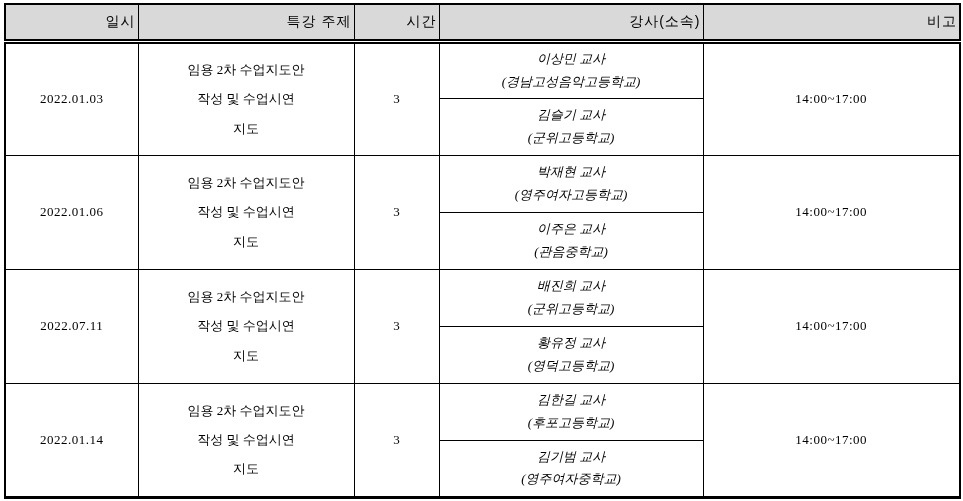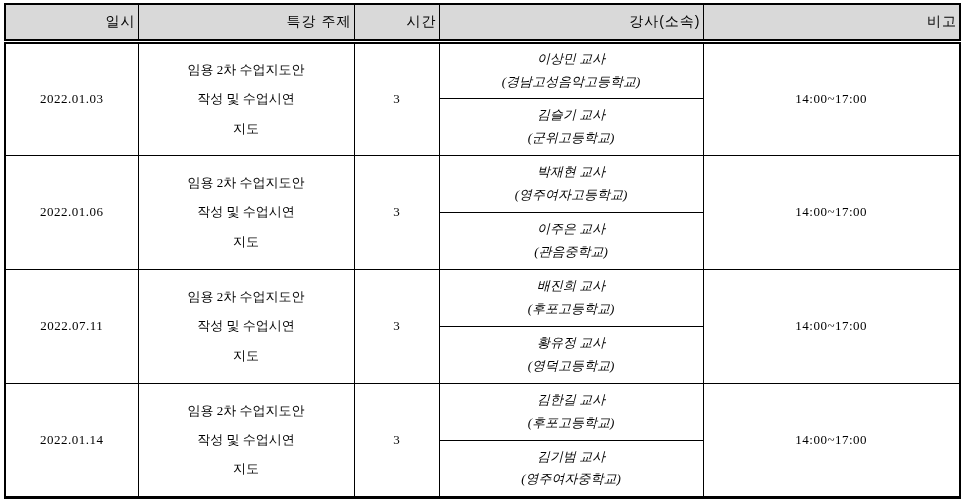--- a/index.html
+++ b/index.html
@@ -96,21 +96,21 @@
 (관음중학교)</td>
       </tr>
 
       <tr>
         <td class="c-date" rowspan="2">2022.07.11</td>
         <td class="c-topic" rowspan="2">임용 2차 수업지도안
 작성 및 수업시연
 지도</td>
         <td class="c-hours" rowspan="2">3</td>
         <td class="c-inst">배진희 교사
-(후포고등학교)</td>
+(군위고등학교)</td>
         <td class="c-note" rowspan="2">14:00~17:00</td>
       </tr>
       <tr>
         <td class="c-inst">황유정 교사
 (영덕고등학교)</td>
       </tr>
 
       <tr>
         <td class="c-date" rowspan="2">2022.01.14</td>
         <td class="c-topic" rowspan="2">임용 2차 수업지도안

